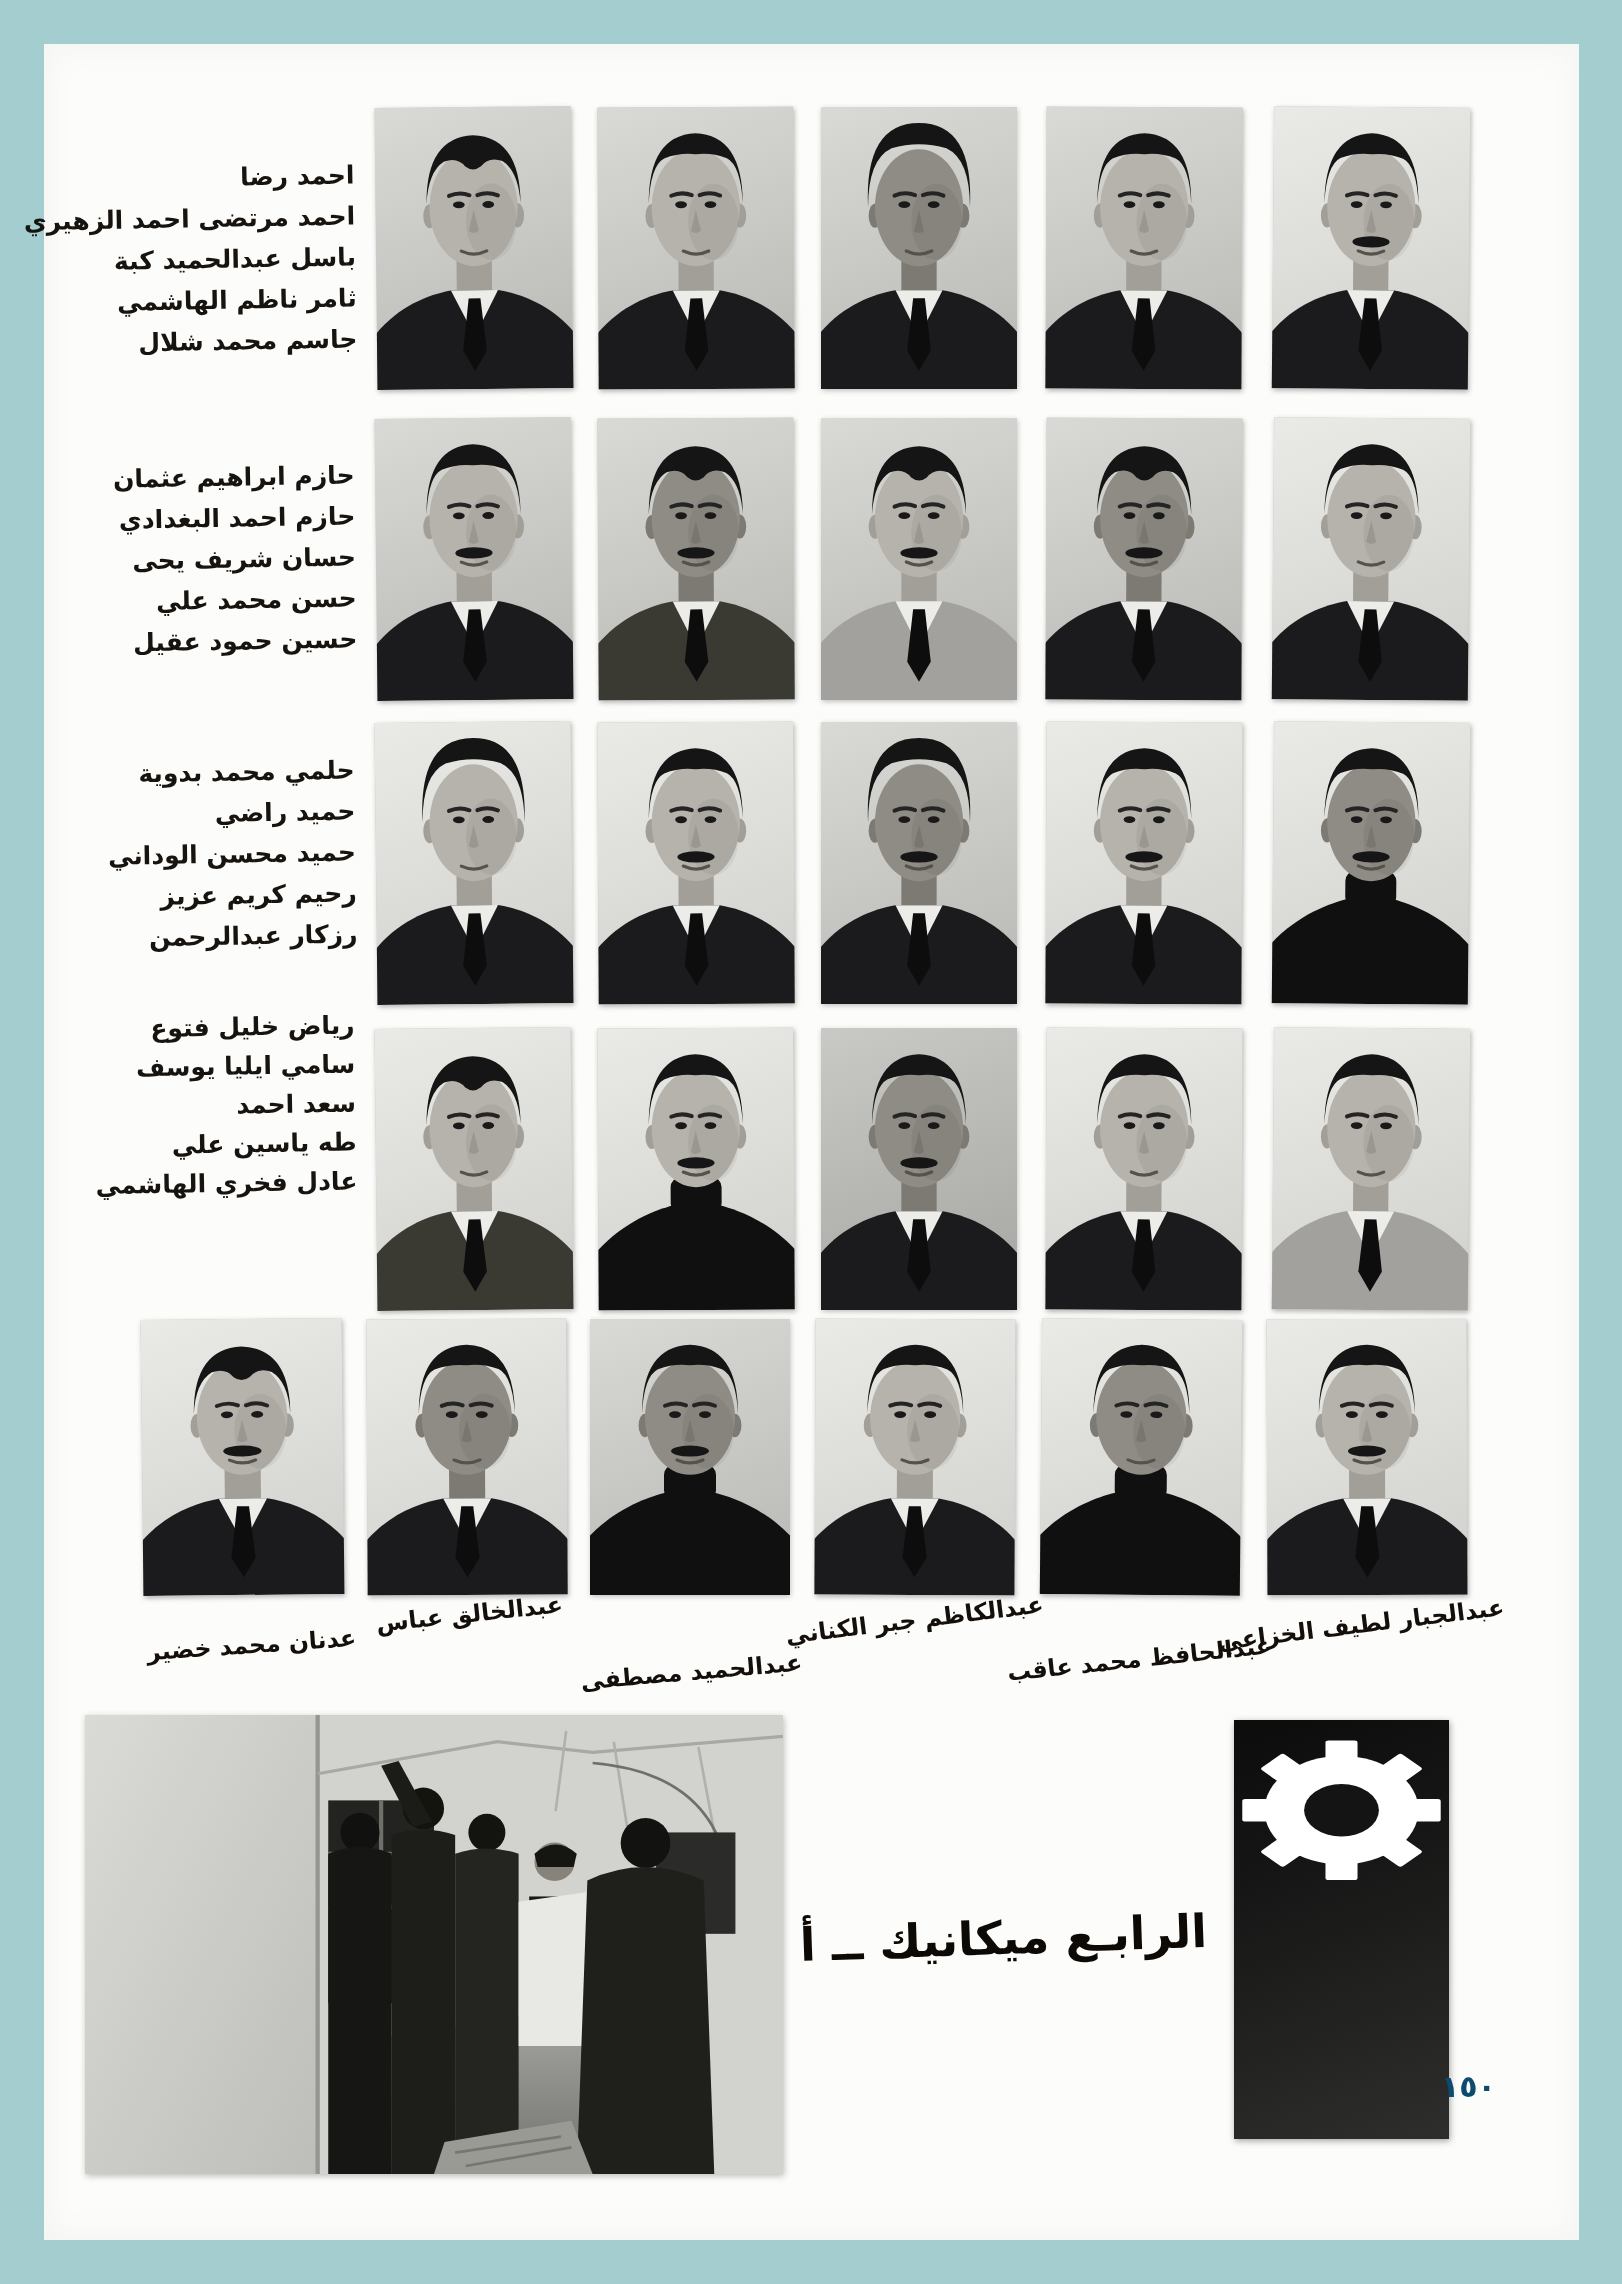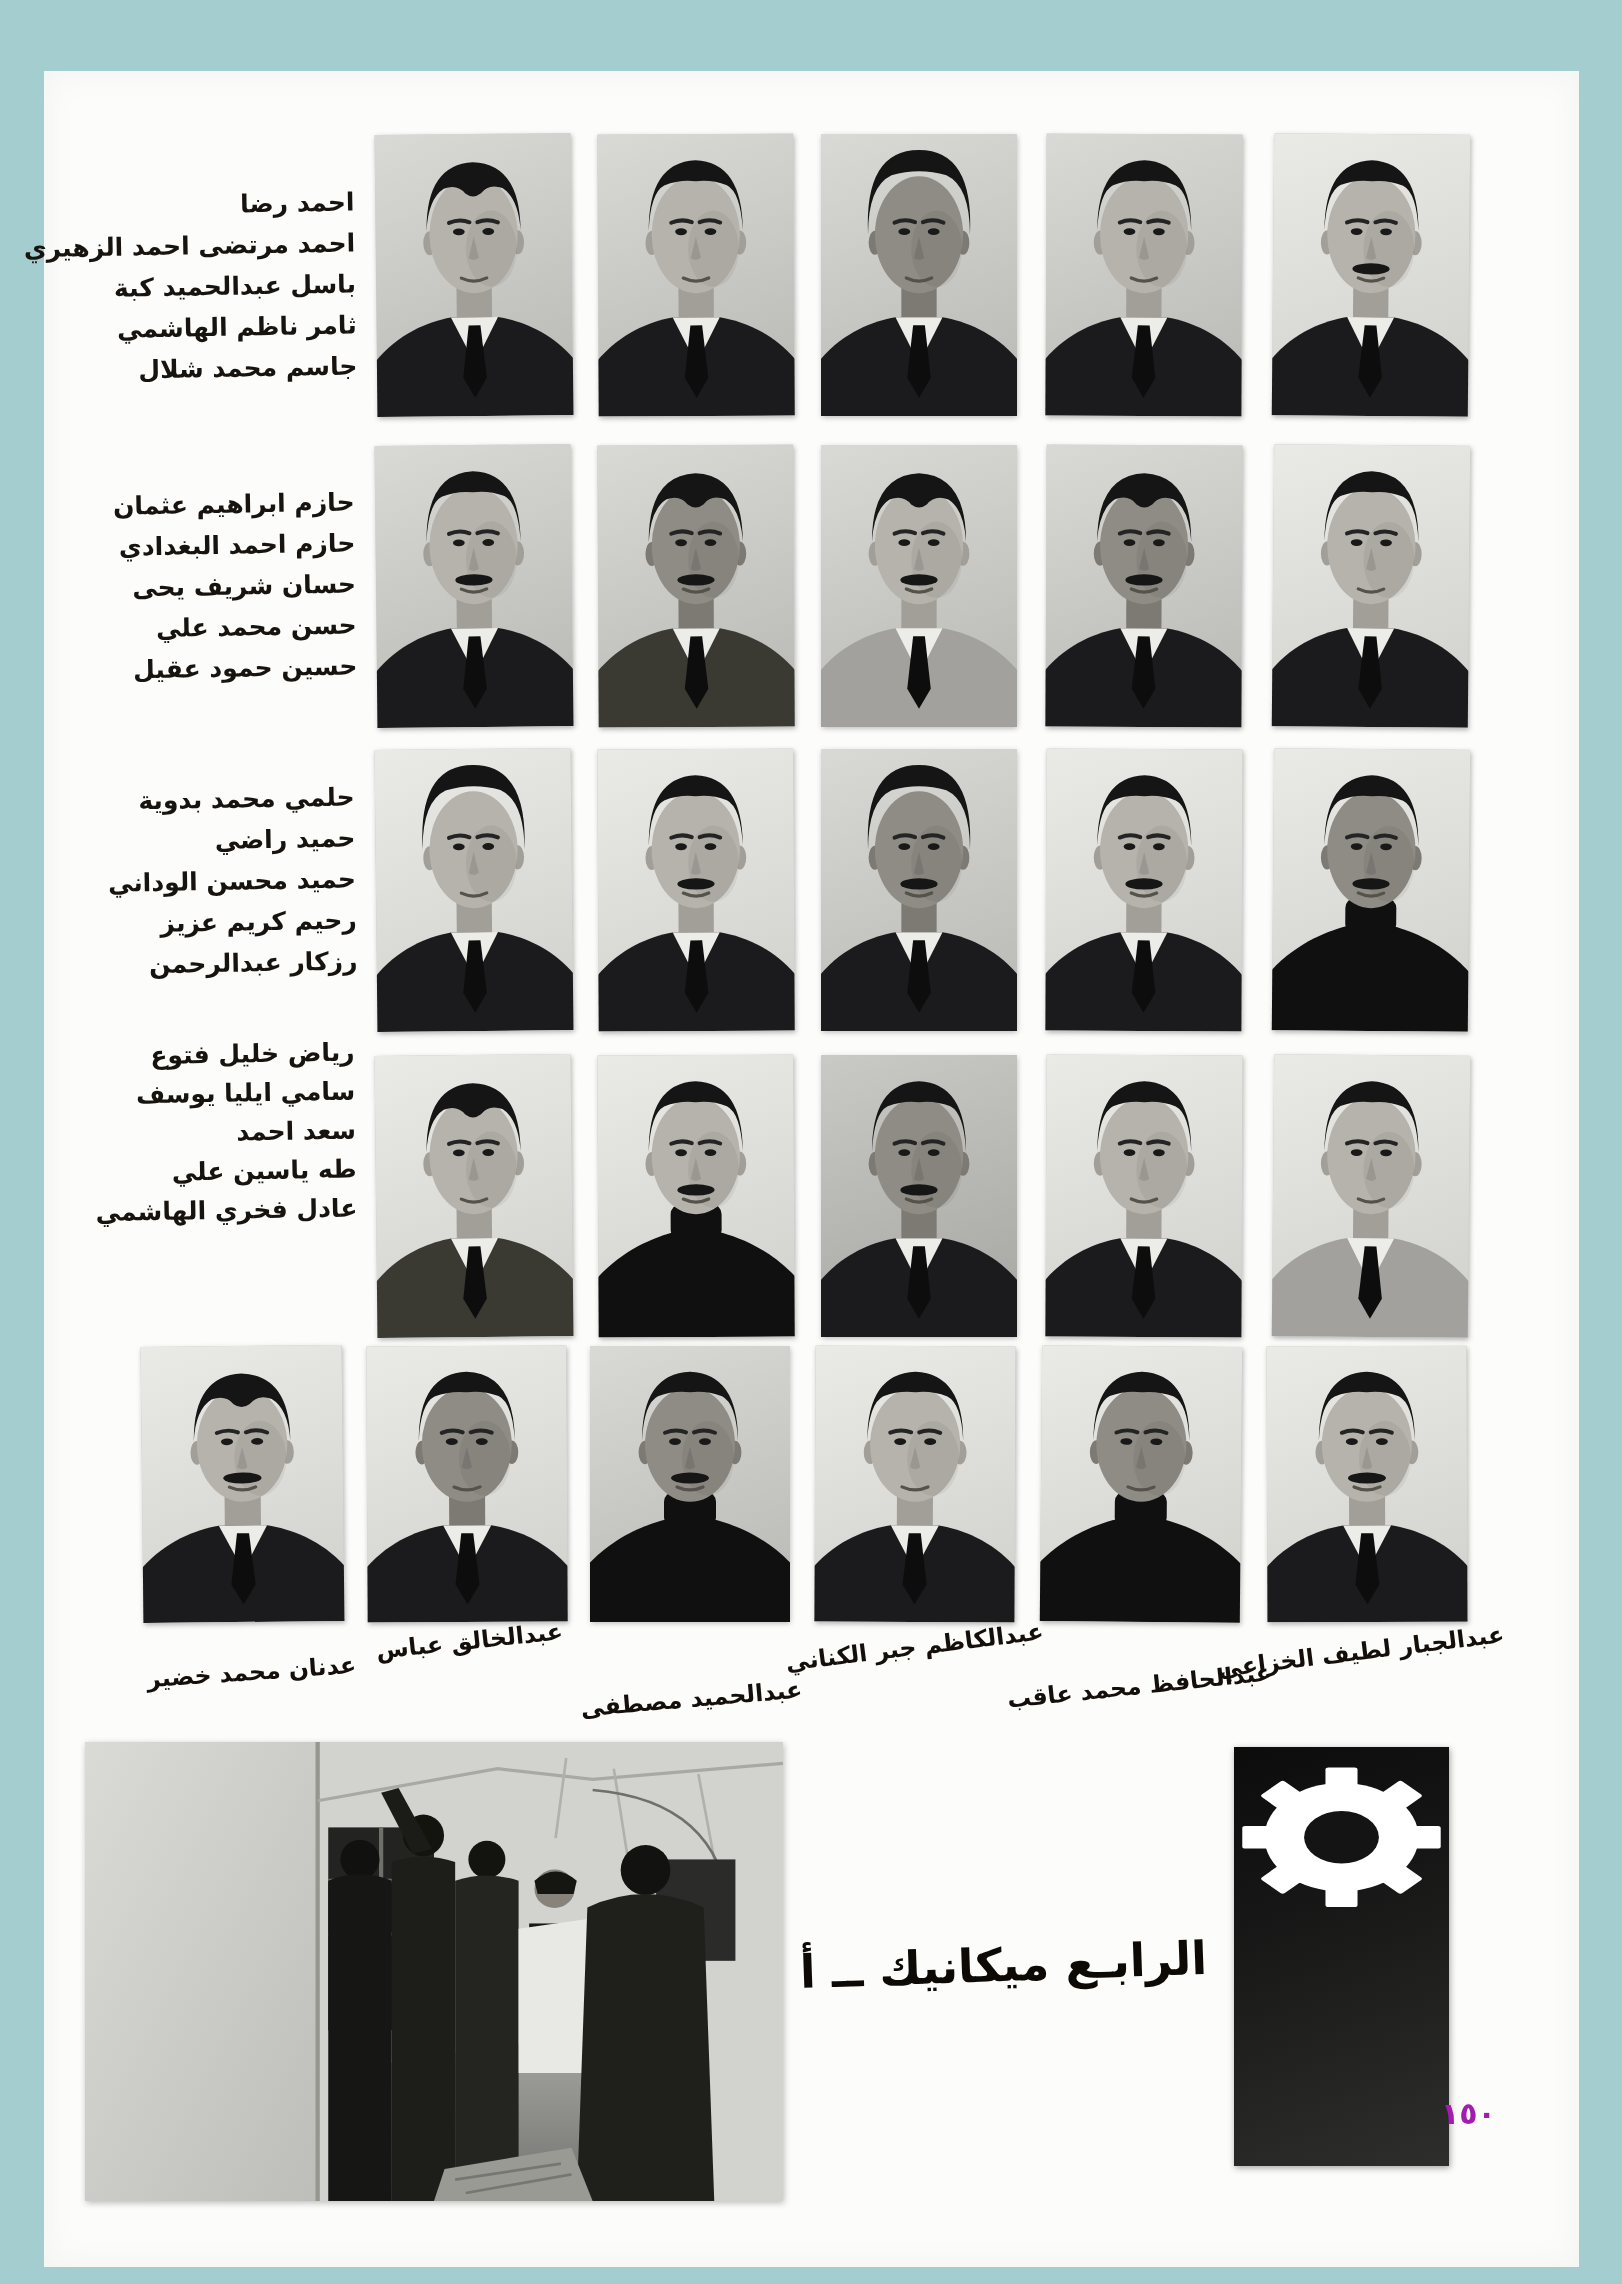--- a/index.html
+++ b/index.html
@@ -2,21 +2,21 @@
 <html lang="ar" style="font-size:8.6px"><head>
 <meta charset="utf-8">
 <style>
   html,body{margin:0;padding:0;}
   body{
     width:1623px;height:2284px;
     font-family:"DejaVu Sans", sans-serif;
     position:relative;
     overflow:hidden;
   }
-  #canvas{position:absolute;inset:0;margin-top:27px;}
+  #canvas{position:absolute;inset:0;}
   .frame{position:absolute;inset:0;}
   .paper{
     position:absolute;left:44px;top:44px;width:1535px;height:2196px;
     box-shadow:inset 0 0 32px rgba(120,150,150,0.08);
   }
   .names-col{
     position:absolute;left:64px;width:292px;
     direction:rtl;text-align:right;
     font-size:25px;font-weight:bold;color:#17130e;
     line-height:41px;
@@ -49,21 +49,21 @@
   }
   .gear-panel svg{display:block;width:100%;height:100%;}
   .group-photo{
     position:absolute;left:85px;top:1715px;width:698px;height:459px;
     box-shadow:1.1px 2.1px 6.4px rgba(40,40,40,0.3);
     overflow:hidden;
   }
   .group-photo svg{display:block;width:100%;height:100%;}
   .page-number{
     position:absolute;left:1441px;top:2069px;width:70px;
-    font-size:30px;font-weight:bold;color:#a21caf;
+    font-size:30px;font-weight:bold;color:#0c4a6e;
     text-align:left;
   }
 </style>
 </head>
 <body style="background: rgb(163, 205, 206);">
 
 <div id="canvas">
   <div class="frame"></div>
   <div class="paper" style="background: rgb(252, 252, 250);"></div>
 

